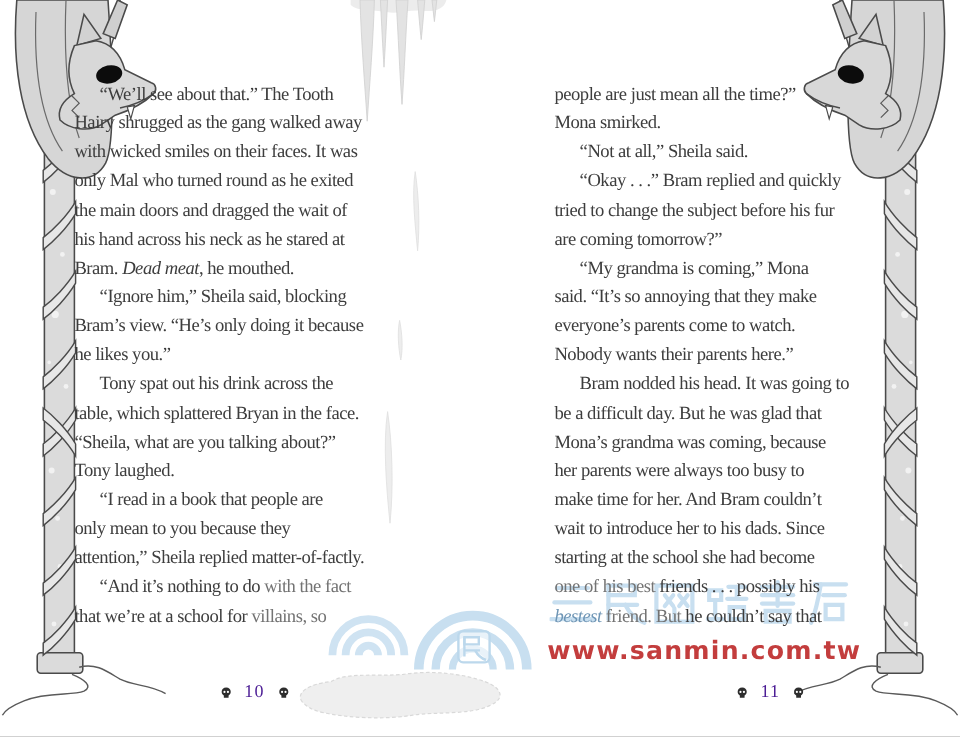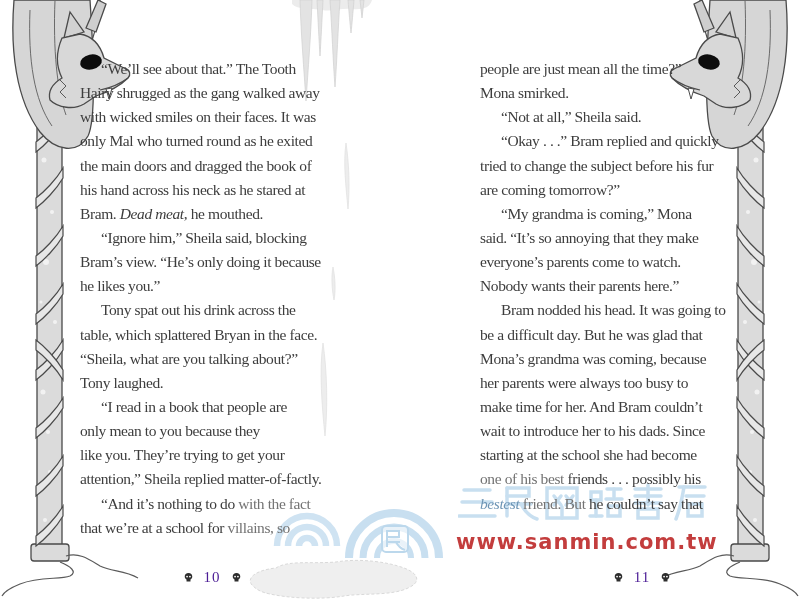--- a/index.html
+++ b/index.html
@@ -1,20 +1,20 @@
 <!DOCTYPE html>
 <html><head>
 <meta charset="utf-8">
 <style>
   html,body{margin:0;padding:0;background:#888;}
   #screen{position:relative;width:800px;height:614px;background:#ffffff;overflow:hidden;
           font-family:"Liberation Serif", serif;}
   .layer{position:absolute;}
   
-  .page-text{position:absolute;top:57px;width:300px;z-index:3;padding-left:18px;}
+  .page-text{position:absolute;top:67px;width:300px;z-index:3;}
   #page-left{left:62px;}
   #page-right{left:462px;}
   .tline{height:24.15px;line-height:24.15px;white-space:nowrap;
          font-size:15.5px;letter-spacing:-0.4px;color:#3d3d3d;}
   .tline.ind{padding-left:21px;}
   .seg-n{}
   .seg-i{font-style:italic;}
   .seg-w{color:#737373;}
   .seg-iw{font-style:italic;color:#6e95b5;margin-top:36px;}
   
@@ -234,33 +234,32 @@
     </svg>
     <span id="wm-url" class="wm-abs">www.sanmin.com.tw</span>
     <span class="visually-hidden">三民網路書店</span>
   </div>
 
   <div id="page-left" class="page-text">
       <div class="tline ind"><span class="seg-n">“We’ll see about that.” The Tooth</span></div>
       <div class="tline"><span class="seg-n">Hairy shrugged as the gang walked away</span></div>
       <div class="tline"><span class="seg-n">with wicked smiles on their faces. It was</span></div>
       <div class="tline"><span class="seg-n">only Mal who turned round as he exited</span></div>
-      <div class="tline"><span class="seg-n">the main doors and dragged the book of</span></div>
+      <div class="tline"><span class="seg-n">the main doors and dragged the wait of</span></div>
       <div class="tline"><span class="seg-n">his hand across his neck as he stared at</span></div>
       <div class="tline"><span class="seg-n">Bram. </span><span class="seg-i">Dead meat</span><span class="seg-n">, he mouthed.</span></div>
       <div class="tline ind"><span class="seg-n">“Ignore him,” Sheila said, blocking</span></div>
       <div class="tline"><span class="seg-n">Bram’s view. “He’s only doing it because</span></div>
       <div class="tline"><span class="seg-n">he likes you.”</span></div>
       <div class="tline ind"><span class="seg-n">Tony spat out his drink across the</span></div>
       <div class="tline"><span class="seg-n">table, which splattered Bryan in the face.</span></div>
       <div class="tline"><span class="seg-n">“Sheila, what are you talking about?”</span></div>
       <div class="tline"><span class="seg-n">Tony laughed.</span></div>
       <div class="tline ind"><span class="seg-n">“I read in a book that people are</span></div>
       <div class="tline"><span class="seg-n">only mean to you because they</span></div>
-      <div class="tline"><span class="seg-n">like you. They’re trying to get your</span></div>
       <div class="tline"><span class="seg-n">attention,” Sheila replied matter-of-factly.</span></div>
       <div class="tline ind"><span class="seg-n">“And it’s nothing to do </span><span class="seg-w">with the fact</span></div>
       <div class="tline"><span class="seg-n">that we’re at a school for </span><span class="seg-w">villains, so</span></div>
     </div>
   <div id="page-right" class="page-text">
       <div class="tline"><span class="seg-n">people are just mean all the time?”</span></div>
       <div class="tline"><span class="seg-n">Mona smirked.</span></div>
       <div class="tline ind"><span class="seg-n">“Not at all,” Sheila said.</span></div>
       <div class="tline ind"><span class="seg-n">“Okay . . .” Bram replied and quickly</span></div>
       <div class="tline"><span class="seg-n">tried to change the subject before his fur</span></div>

